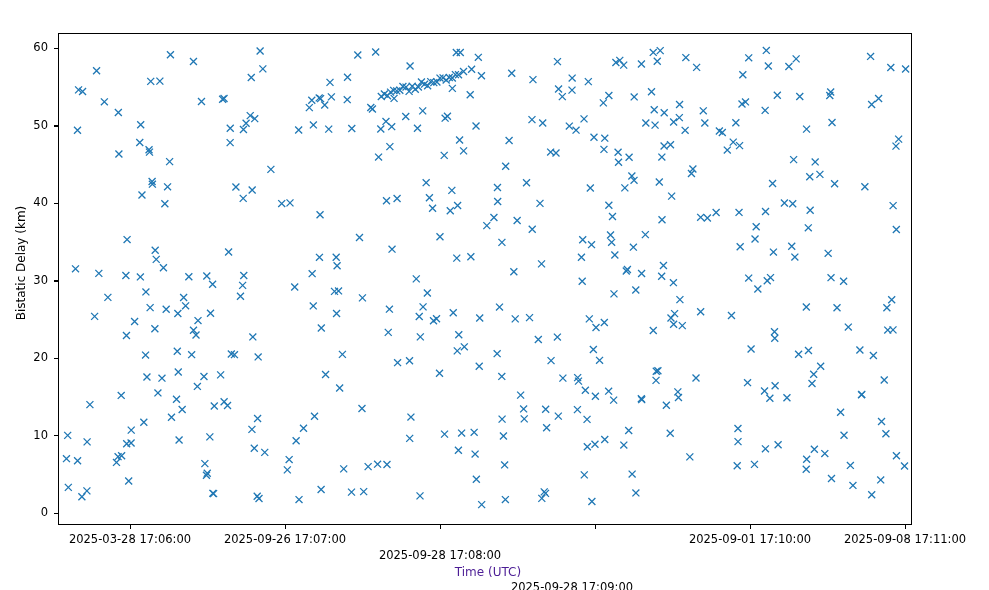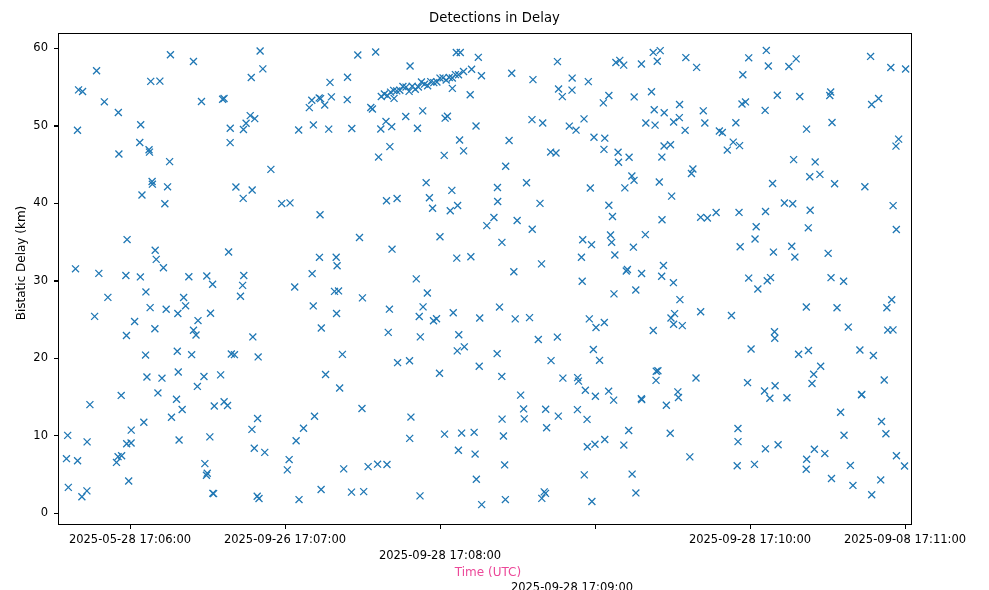--- a/index.html
+++ b/index.html
@@ -86,29 +86,28 @@
     transform: rotate(-90deg);
     transform-origin: center center;
   }
   #xlabel {
     position: absolute;
     left: 0;
     top: 565px;
     width: 976px;
     text-align: center;
     font-size: 12px;
-    color: #ec4899;
+    color: #4c1d95;
   }
 </style>
 </head>
 <body>
 
 <div id="figure">
 
-  <div id="figure-title">Detections in Delay</div>
 
   <div id="plot-area">
     <svg id="scatter-layer" viewBox="0 0 854 492" preserveAspectRatio="none" xmlns="http://www.w3.org/2000/svg">
         <path d="M436.211658114683,164.63401086156466L443.211658114683,171.63401086156466M436.211658114683,171.63401086156466L443.211658114683,164.63401086156466" stroke="#1f77b4" stroke-width="1.3" fill="none"></path>
         <path d="M690.1927800663565,312.7326835364074L697.1927800663565,319.7326835364074M690.1927800663565,319.7326835364074L697.1927800663565,312.7326835364074" stroke="#1f77b4" stroke-width="1.3" fill="none"></path>
         <path d="M181.37803741766092,92.34244348534389L188.37803741766092,99.34244348534389M181.37803741766092,99.34244348534389L188.37803741766092,92.34244348534389" stroke="#1f77b4" stroke-width="1.3" fill="none"></path>
         <path d="M789.7273669174145,429.6884671122393L796.7273669174145,436.6884671122393M789.7273669174145,436.6884671122393L796.7273669174145,429.6884671122393" stroke="#1f77b4" stroke-width="1.3" fill="none"></path>
         <path d="M365.71875215182814,256.56695697342786L372.71875215182814,263.56695697342786M365.71875215182814,263.56695697342786L372.71875215182814,256.56695697342786" stroke="#1f77b4" stroke-width="1.3" fill="none"></path>
         <path d="M677.1057752143574,405.7671766911611L684.1057752143574,412.7671766911611M677.1057752143574,412.7671766911611L684.1057752143574,405.7671766911611" stroke="#1f77b4" stroke-width="1.3" fill="none"></path>
         <path d="M584.7073306232793,85.79645259750521L591.7073306232793,92.79645259750521M584.7073306232793,92.79645259750521L591.7073306232793,85.79645259750521" stroke="#1f77b4" stroke-width="1.3" fill="none"></path>
@@ -631,29 +630,29 @@
       <div class="ytick-label" style="left: -6px; width: 54px; top: 272.937px;">30</div>
       <div class="ytick-mark" style="left: 54px; top: 202.957px;"></div>
       <div class="ytick-label" style="left: -6px; width: 54px; top: 195.457px;">40</div>
       <div class="ytick-mark" style="left: 54px; top: 125.476px;"></div>
       <div class="ytick-label" style="left: -6px; width: 54px; top: 117.976px;">50</div>
       <div class="ytick-mark" style="left: 54px; top: 47.9961px;"></div>
       <div class="ytick-label" style="left: -6px; width: 54px; top: 40.4961px;">60</div>
     </div>
   <div id="xtick-container">
       <div class="xtick-mark" style="left: 129.5px; top: 525px;"></div>
-      <div class="xtick-label" style="left: 50px; width: 160px; top: 532px;">2025-05-28 17:06:00</div>
+      <div class="xtick-label" style="left: 50px; width: 160px; top: 532px;">2025-03-28 17:06:00</div>
       <div class="xtick-mark" style="left: 284.5px; top: 525px;"></div>
       <div class="xtick-label" style="left: 205px; width: 160px; top: 532px;">2025-09-26 17:07:00</div>
       <div class="xtick-mark" style="left: 439.5px; top: 525px;"></div>
       <div class="xtick-label" style="left: 360px; width: 160px; top: 548px;">2025-09-28 17:08:00</div>
       <div class="xtick-mark" style="left: 594.5px; top: 525px;"></div>
       <div class="xtick-label" style="left: 492px; width: 160px; top: 532px; margin-top: 48px;">2025-09-28 17:09:00</div>
       <div class="xtick-mark" style="left: 749.5px; top: 525px;"></div>
-      <div class="xtick-label" style="left: 670px; width: 160px; top: 532px;">2025-09-28 17:10:00</div>
+      <div class="xtick-label" style="left: 670px; width: 160px; top: 532px;">2025-09-01 17:10:00</div>
       <div class="xtick-mark" style="left: 904.5px; top: 525px;"></div>
       <div class="xtick-label" style="left: 825px; width: 160px; top: 532px;">2025-09-08 17:11:00</div>
     </div>
 
   <div id="ylabel">Bistatic Delay (km)</div>
   <div id="xlabel">Time (UTC)</div>
 
 </div>
 
 </body></html>

